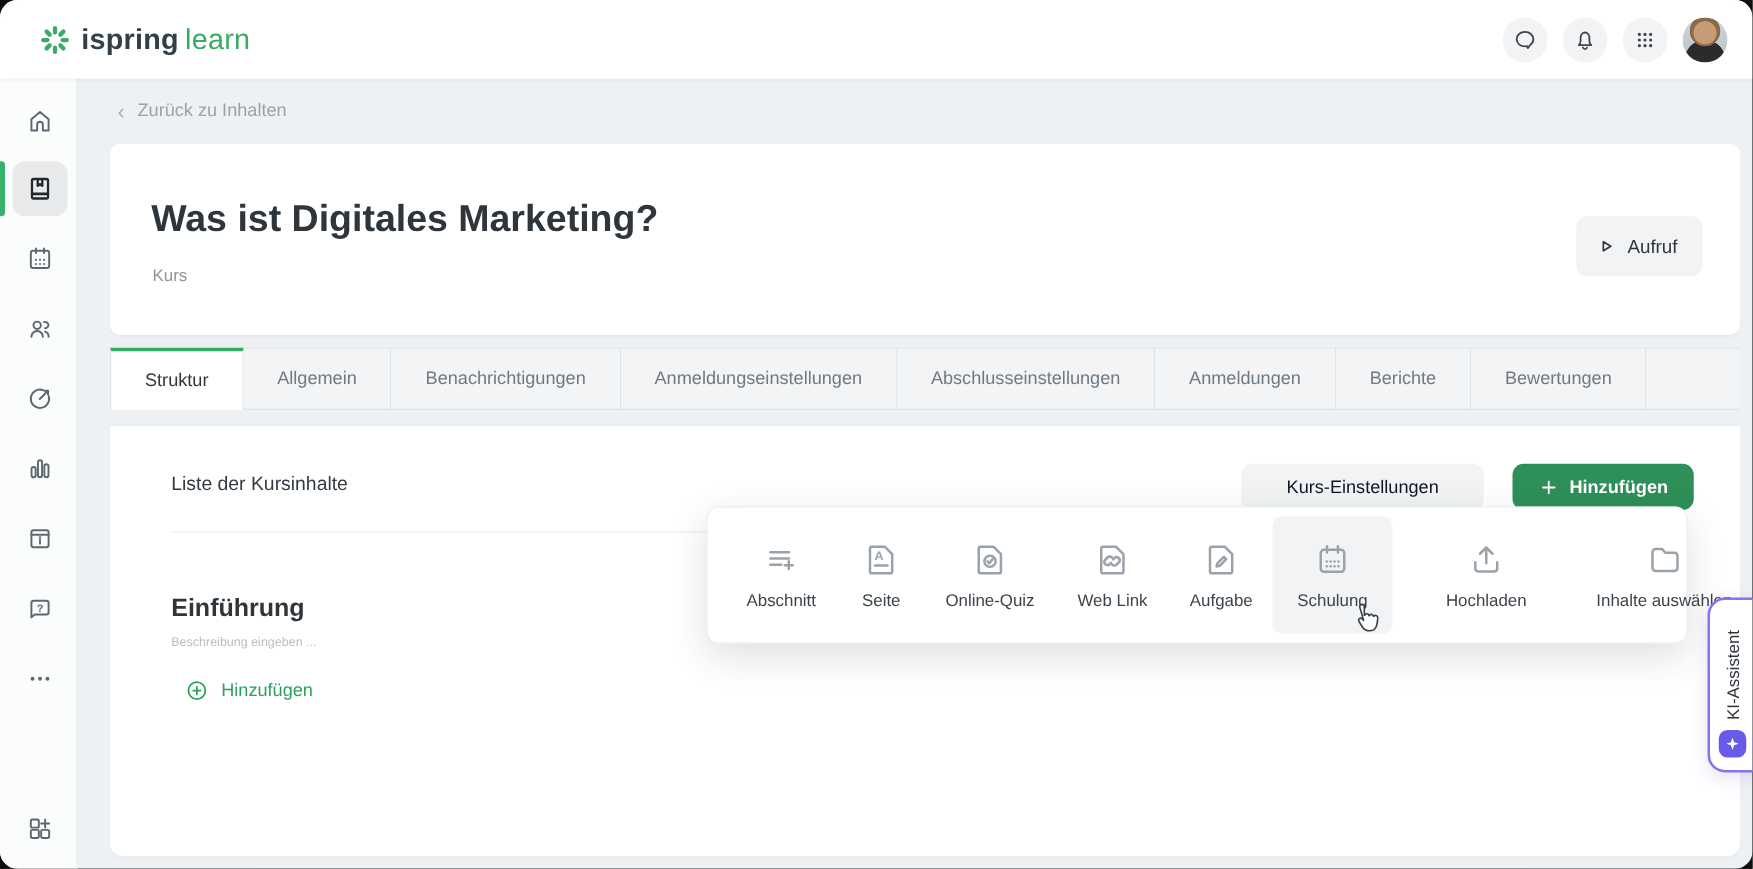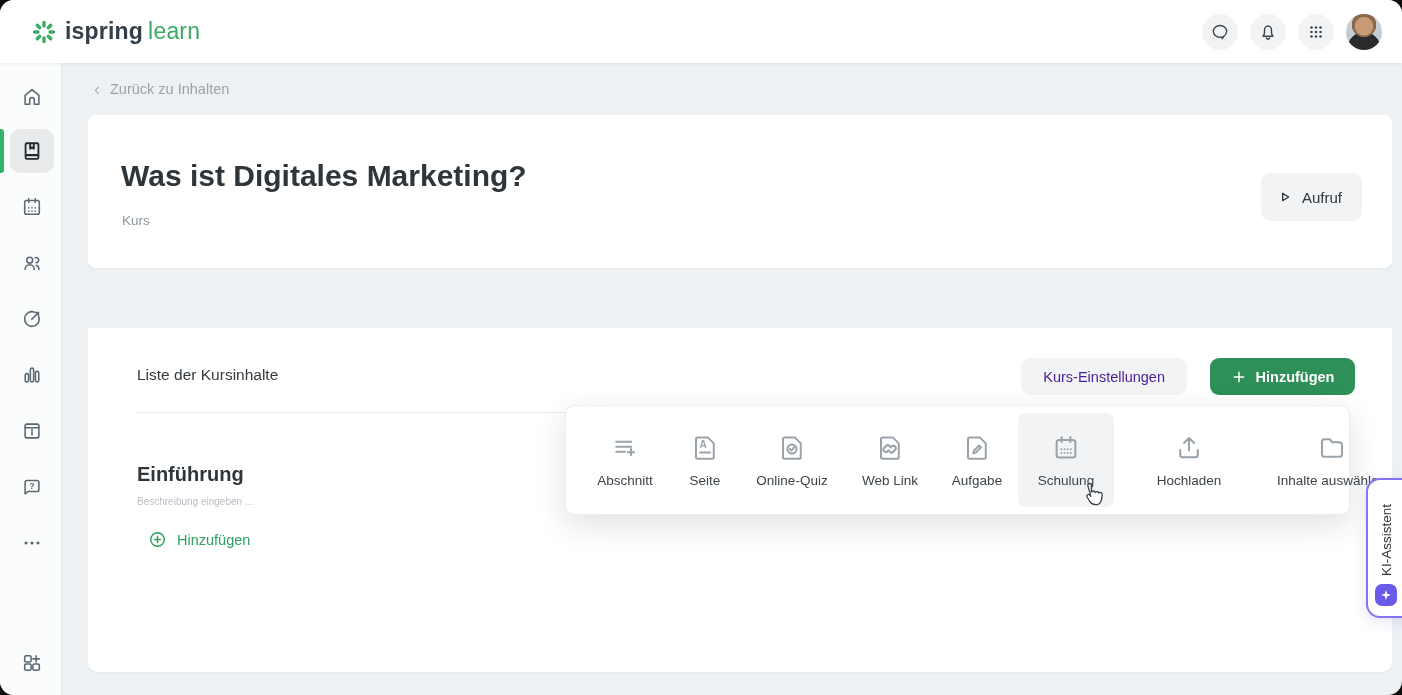--- a/index.html
+++ b/index.html
@@ -37,23 +37,23 @@
   .preview-btn { position:absolute; right:30px; top:58px; height:48px; padding:0 20px 0 16px; background:#f1f3f4; border:none; border-radius:9px; display:flex; align-items:center; gap:9px; font-size:15px; color:#2f363c; font-weight:500; cursor:pointer; font-family:inherit; }
 
   
   .tabs { position:absolute; left:88px; top:278px; width:1304px; height:50px; display:flex; overflow:hidden; z-index:6; }
   .tab { height:50px; display:flex; align-items:center; justify-content:center; padding:0 27px; font-size:14.5px; color:#6e7a84; background:#f2f4f5; border:1px solid #e0e4e7; border-left:none; cursor:pointer; white-space:nowrap; }
   .tab:first-child { border-left:1px solid #e0e4e7; }
   .tab.active { background:#ffffff; color:#2f363c; font-weight:500; border-top:3px solid #2fae62; border-bottom:none; border-left:1px solid #e0e4e7; }
   .tab.sliver { flex:1; border-right:none; }
 
   
-  .content-card { position:absolute; left:88px; top:328px; width:1304px; height:344px; background:#fff; border-radius:0 0 10px 10px; box-shadow:0 1px 2px rgba(40,50,60,.04); z-index:5; }
+  .content-card { position:absolute; left:88px; top:341px; width:1304px; height:344px; background:#fff; border-radius:0 0 10px 10px; box-shadow:0 1px 2px rgba(40,50,60,.04); z-index:5; }
   .list-title { position:absolute; left:49px; top:38px; font-size:15.5px; color:#333b42; }
-  .btn-gray { position:absolute; right:205px; top:30px; height:37px; padding:0 22px; background:#f1f3f4; border:none; border-radius:9px; font-size:14.5px; font-weight:500; color:#4c1d95; cursor:pointer; font-family:inherit; }
+  .btn-gray { position:absolute; right:205px; top:30px; height:37px; padding:0 36px; background:#f1f3f4; border:none; border-radius:9px; font-size:14.5px; font-weight:500; color:#0f172a; cursor:pointer; font-family:inherit; }
   .btn-green { position:absolute; right:37px; top:30px; height:37px; width:145px; background:#2e8f58; border:none; border-radius:9px; font-size:14.5px; font-weight:600; color:#ffffff; cursor:pointer; display:flex; align-items:center; justify-content:center; gap:9px; font-family:inherit; }
   .list-divider { position:absolute; left:49px; right:49px; top:84px; height:1px; background:#e9ecee; }
   .section-title { position:absolute; left:49px; top:135px; font-size:20px; font-weight:700; color:#2e353b; }
   .section-desc { position:absolute; left:49px; top:168px; font-size:10px; color:#b8bec4; }
   .add-link { position:absolute; left:60px; top:202px; display:flex; align-items:center; gap:10px; color:#2da05e; font-size:14.5px; cursor:pointer; }
 
   
   .dropdown { position:absolute; left:565px; top:405px; width:785px; height:110px; background:#fff; border:1px solid #eceeef; border-radius:10px; box-shadow:0 10px 30px rgba(30,40,50,.14); z-index:40; display:flex; align-items:center; padding:0 14px; }
   .menu-item { height:94px; border-radius:8px; display:flex; flex-direction:column; align-items:center; justify-content:center; gap:10px; color:#3c444b; font-size:13.5px; cursor:pointer; padding:0 8px; }
   .menu-item .micon { color:#9aa2a9; }
@@ -212,20 +212,31 @@
     <div class="course-title">Was ist Digitales Marketing?</div>
     <div class="course-type">Kurs</div>
     <button class="preview-btn">
       <svg width="16" height="16" viewBox="0 0 24 24" fill="none" stroke="#2f363c" stroke-width="2" stroke-linejoin="round">
         <path d="M8.5 6.5v11l9-5.5z"></path>
       </svg>
       <span>Aufruf</span>
     </button>
   </div>
 
+  <div class="tabs">
+    <div class="tab active">Struktur</div>
+    <div class="tab">Allgemein</div>
+    <div class="tab">Benachrichtigungen</div>
+    <div class="tab">Anmeldungseinstellungen</div>
+    <div class="tab">Abschlusseinstellungen</div>
+    <div class="tab">Anmeldungen</div>
+    <div class="tab">Berichte</div>
+    <div class="tab">Bewertungen</div>
+    <div class="tab sliver"></div>
+  </div>
 
   <div class="content-card">
     <div class="list-title">Liste der Kursinhalte</div>
     <button class="btn-gray">Kurs-Einstellungen</button>
     <button class="btn-green">
       <svg width="16" height="16" viewBox="0 0 24 24" fill="none" stroke="#fff" stroke-width="2.2" stroke-linecap="round">
         <path d="M12 5v14M5 12h14"></path>
       </svg>
       <span>Hinzufügen</span>
     </button>

